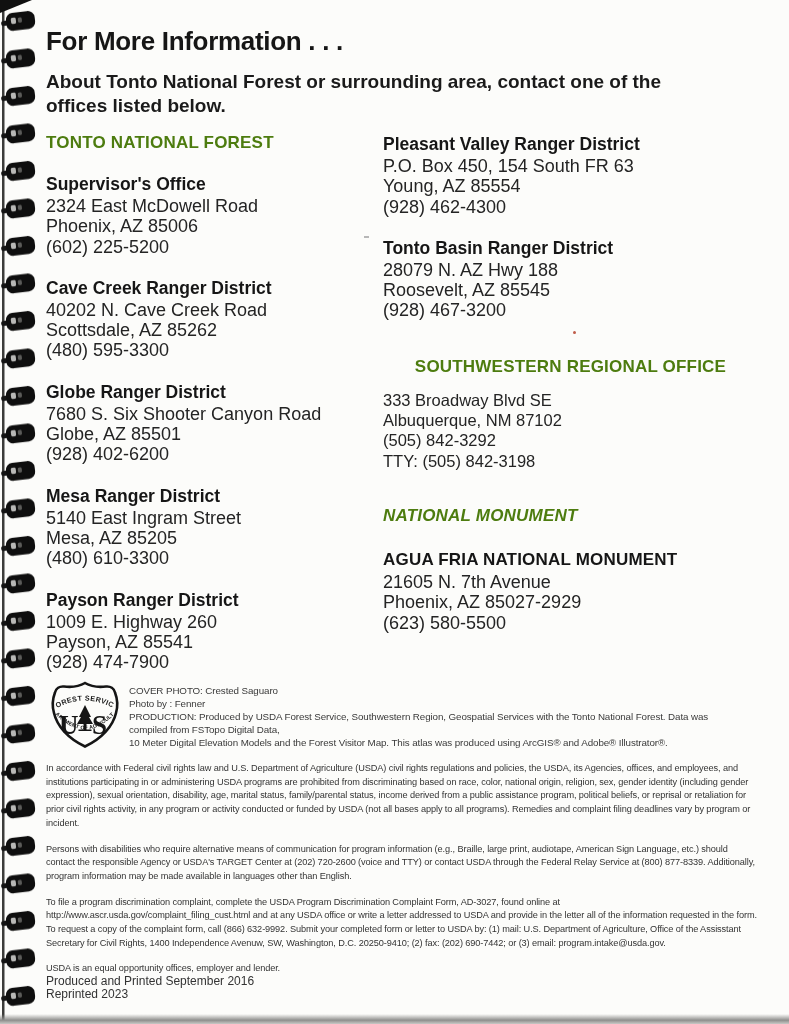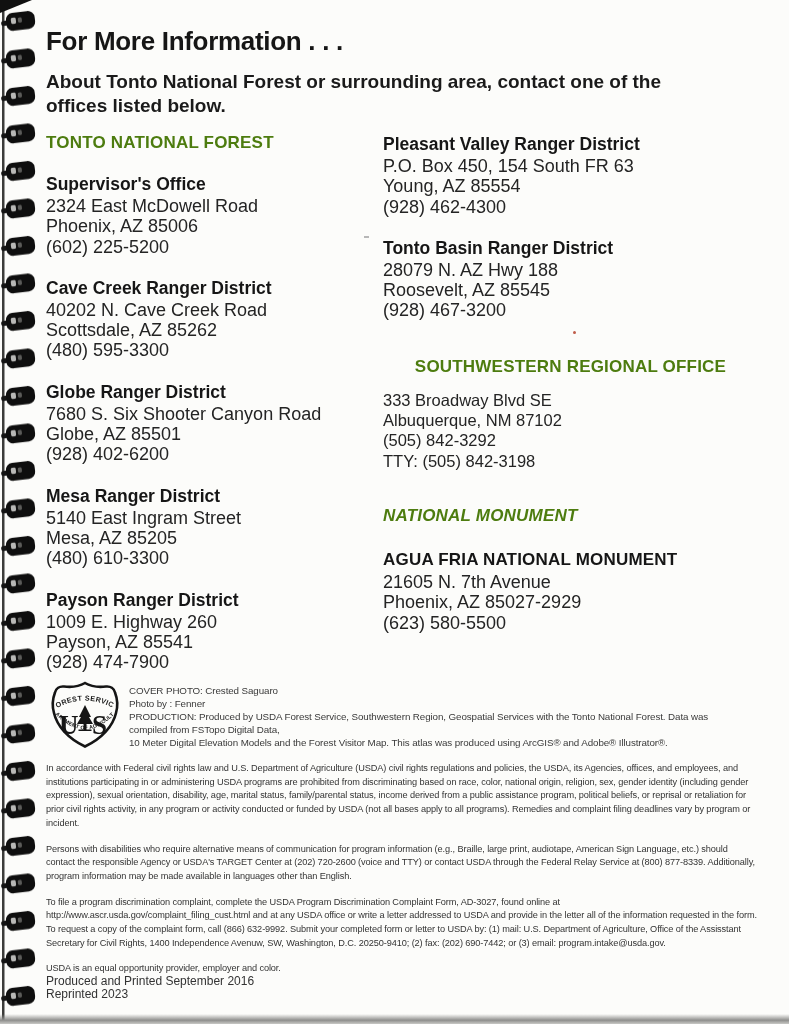--- a/index.html
+++ b/index.html
@@ -210,21 +210,21 @@
       <p>Photo by : Fenner</p>
       <p>PRODUCTION: Produced by USDA Forest Service, Southwestern Region, Geospatial Services with the Tonto National Forest. Data was compiled from FSTopo Digital Data,</p>
       <p>10 Meter Digital Elevation Models and the Forest Visitor Map. This atlas was produced using ArcGIS® and Adobe® Illustrator®.</p>
     </div>
   </div>
 
   <div class="legal">
     <p>In accordance with Federal civil rights law and U.S. Department of Agriculture (USDA) civil rights regulations and policies, the USDA, its Agencies, offices, and employees, and institutions participating in or administering USDA programs are prohibited from discriminating based on race, color, national origin, religion, sex, gender identity (including gender expression), sexual orientation, disability, age, marital status, family/parental status, income derived from a public assistance program, political beliefs, or reprisal or retaliation for prior civil rights activity, in any program or activity conducted or funded by USDA (not all bases apply to all programs). Remedies and complaint filing deadlines vary by program or incident.</p>
     <p>Persons with disabilities who require alternative means of communication for program information (e.g., Braille, large print, audiotape, American Sign Language, etc.) should contact the responsible Agency or USDA's TARGET Center at (202) 720-2600 (voice and TTY) or contact USDA through the Federal Relay Service at (800) 877-8339. Additionally, program information may be made available in languages other than English.</p>
     <p>To file a program discrimination complaint, complete the USDA Program Discrimination Complaint Form, AD-3027, found online at http://www.ascr.usda.gov/complaint_filing_cust.html and at any USDA office or write a letter addressed to USDA and provide in the letter all of the information requested in the form. To request a copy of the complaint form, call (866) 632-9992. Submit your completed form or letter to USDA by: (1) mail: U.S. Department of Agriculture, Office of the Assisstant Secretary for Civil Rights, 1400 Independence Avenuw, SW, Washington, D.C. 20250-9410; (2) fax: (202) 690-7442; or (3) email: program.intake@usda.gov.</p>
-    <p class="eq-line">USDA is an equal opportunity provider, employer and color.</p>
+    <p class="eq-line">USDA is an equal opportunity offices, employer and lender.</p>
   </div>
 
   <div class="footer">
     <p>Produced and Printed September 2016</p>
     <p>Reprinted 2023</p>
   </div>
 
   <span class="ink-speck" style="left:573px; top:331px;"></span>
   <span class="scan-dash" style="left:364px; top:236px;"></span>
 

